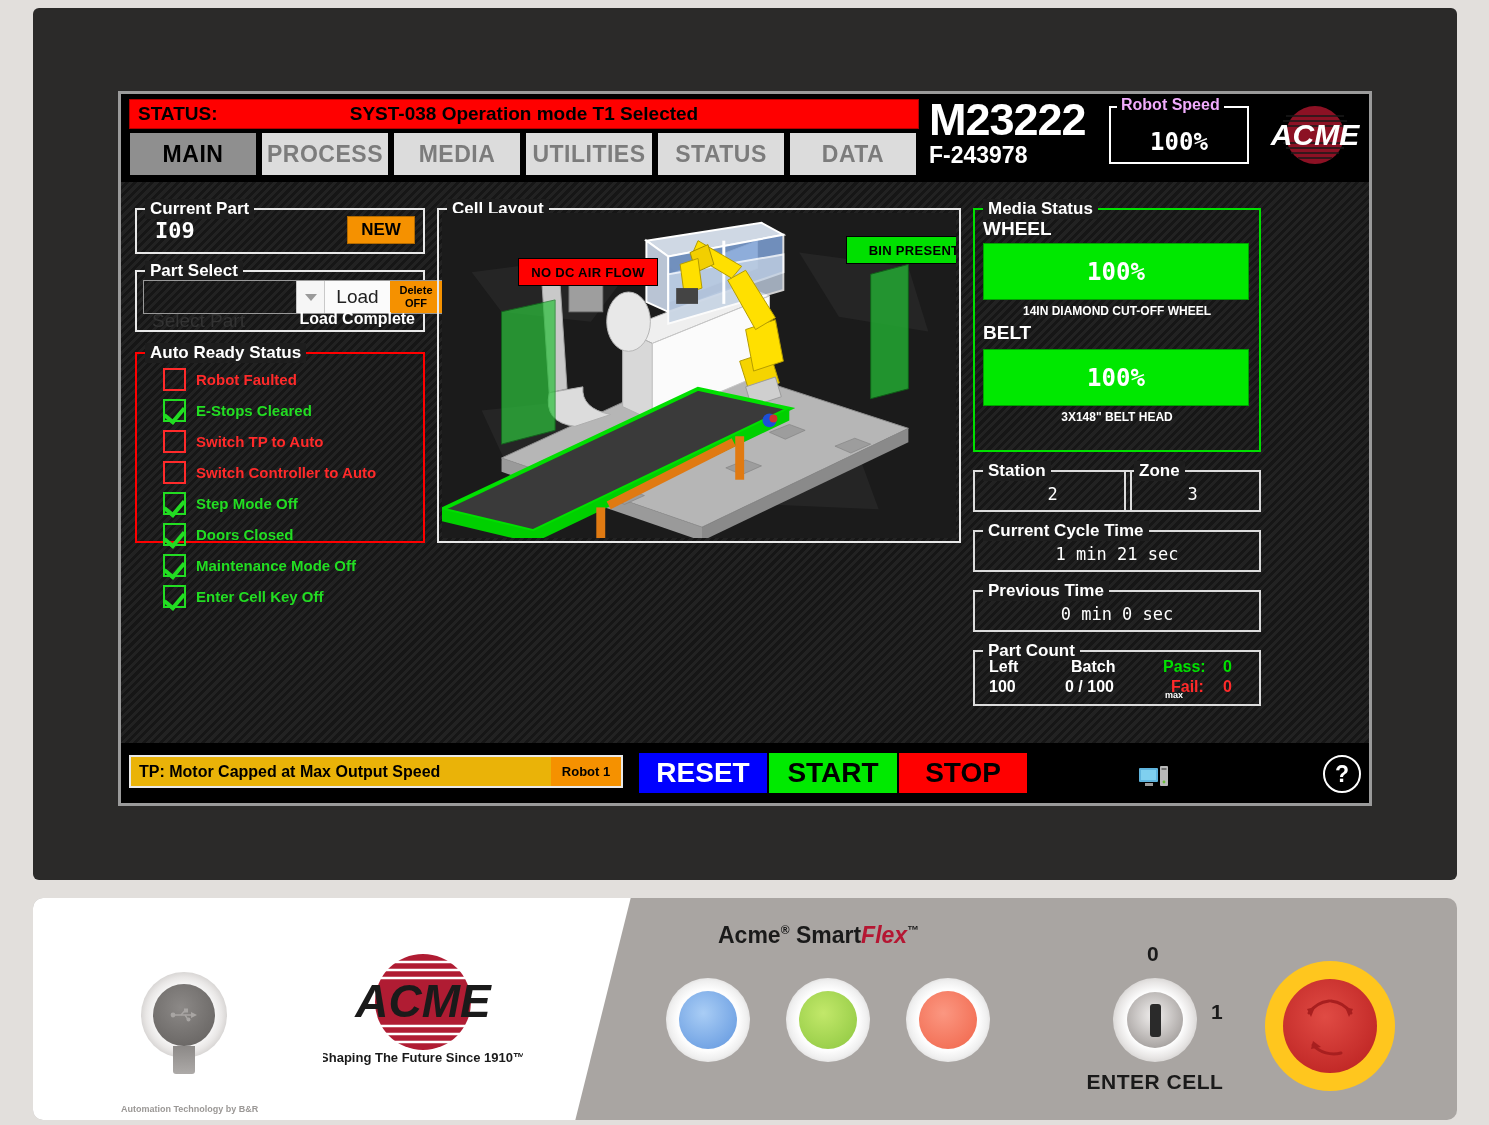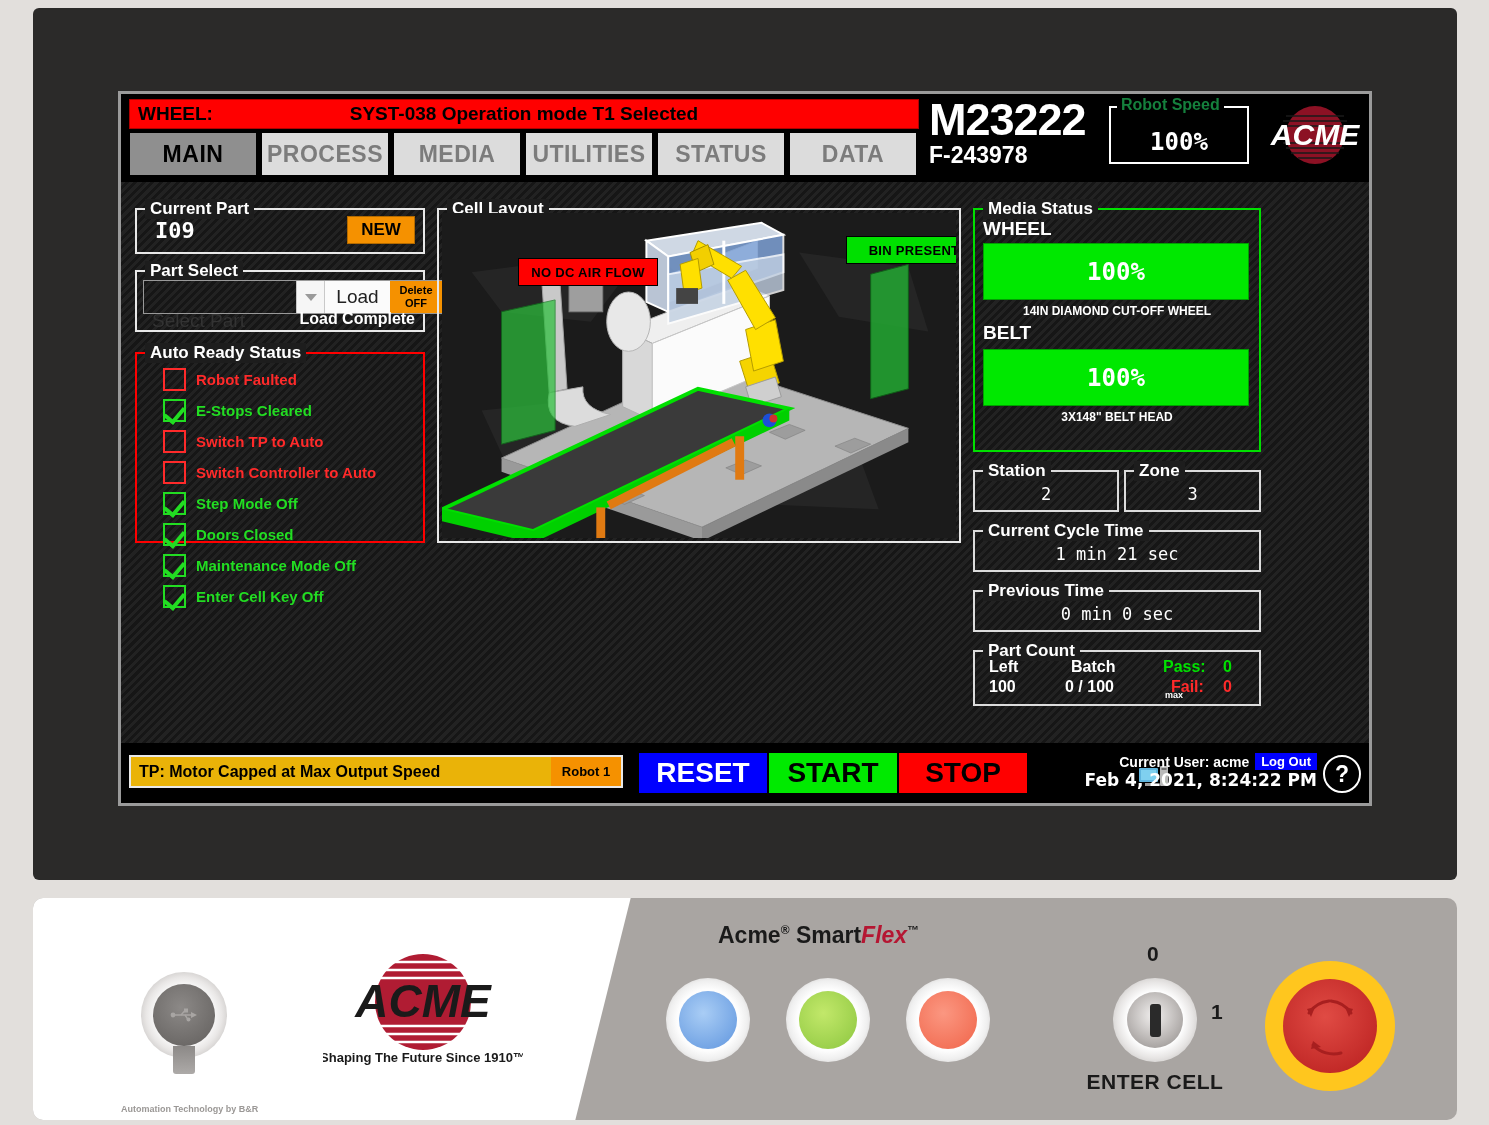--- a/index.html
+++ b/index.html
@@ -36,21 +36,21 @@
   .tab.active{background:#8f8f8f;color:#000;}
   .partno{position:absolute;left:808px;top:4px;color:#fff;}
   .partno .big{font-size:45px;font-weight:bold;line-height:44px;letter-spacing:-1px;}
   .partno .sub{font-size:23px;font-weight:bold;line-height:26px;}
   .rspeed{
     position:absolute;left:988px;top:12px;width:140px;height:58px;
     border:2px solid #fff;box-sizing:border-box;
   }
   .rspeed .cap{
     position:absolute;left:6px;top:-12px;background:#000;padding:0 4px;
-    color:#15803d;font-size:16px;font-weight:bold;
+    color:#f0abfc;font-size:16px;font-weight:bold;
   }
   .rspeed .val{
     position:absolute;left:0;top:20px;width:100%;text-align:center;
     color:#fff;font-size:24px;font-weight:bold;font-family:"DejaVu Sans Mono",monospace;
   }
   .acme-hdr{position:absolute;left:1140px;top:10px;width:108px;height:62px;}
   
   .bodyarea{
     position:absolute;left:0;top:88px;width:100%;height:581px;
     background:#1c1c1c;
@@ -124,21 +124,21 @@
          border:1px solid #00a000;box-sizing:border-box;display:flex;
          align-items:center;justify-content:center;}
   .m-bar span{color:#fff;font-size:24px;font-weight:bold;font-family:"DejaVu Sans Mono",monospace;}
   .m-cap{position:absolute;left:0;width:100%;text-align:center;color:#fff;
          font-size:12px;font-weight:bold;}
   
   .sg{border:2px solid #dcdcdc;}
   .sg>.gtitle{color:#fff;}
   .sg .v{position:absolute;left:0;width:100%;text-align:center;color:#fff;
          font-size:17px;font-family:"DejaVu Sans Mono",monospace;}
-  #grp-station{left:852px;top:288px;width:146px;height:42px;}
+  #grp-station{left:852px;top:288px;width:159px;height:42px;}
   #grp-zone{left:1003px;top:288px;width:137px;height:42px;}
   #grp-cycle{left:852px;top:348px;width:288px;height:42px;}
   #grp-prev{left:852px;top:408px;width:288px;height:42px;}
   #grp-count{left:852px;top:468px;width:288px;height:56px;}
   .pc{position:absolute;color:#fff;font-size:16px;font-weight:bold;text-align:left;}
   .pc.lbl{top:6px;} .pc.val{top:26px;}
   .pc-pass{color:#00e000;} .pc-fail{color:#ff2a2a;}
   .pc-max{position:absolute;color:#fff;font-size:9px;font-weight:bold;}
   
   .footer{position:absolute;left:0;bottom:0;width:100%;height:60px;background:#000;}
@@ -212,21 +212,21 @@
   .br-note{position:absolute;left:88px;top:206px;font-size:9px;font-weight:bold;color:#9b9896;}
 </style>
 </head>
 <body>
 
 <div class="monitor">
   <div class="screen">
 
     <div class="hdr">
       <div class="faultbar">
-        <span class="lbl">WHEEL:</span>
+        <span class="lbl">STATUS:</span>
         <span class="msg">SYST-038 Operation mode T1 Selected</span>
       </div>
 
       <div class="tabs">
         <div class="tab active">MAIN</div>
         <div class="tab">PROCESS</div>
         <div class="tab">MEDIA</div>
         <div class="tab">UTILITIES</div>
         <div class="tab">STATUS</div>
         <div class="tab">DATA</div>
@@ -453,27 +453,20 @@
         <svg width="30" height="24" viewBox="0 0 30 24">
           <rect x="0" y="3" width="19" height="14" rx="1" fill="#5fb4dd"></rect>
           <rect x="2" y="5" width="15" height="10" fill="#7fd0ef"></rect>
           <rect x="6" y="18" width="8" height="3" fill="#9a9a9a"></rect>
           <rect x="21" y="1" width="8" height="20" rx="1" fill="#b9b9b9"></rect>
           <rect x="22.5" y="3" width="5" height="2" fill="#6f6f6f"></rect>
           <circle cx="25" cy="17" r="1.4" fill="#6abf3a"></circle>
         </svg>
       </div>
 
-      <div class="userinfo">
-        <div class="ui-row1">
-          <span>Current User: acme</span>
-          <span class="logout">Log Out</span>
-        </div>
-        <div class="ui-row2">Feb 4, 2021, 8:24:22 PM</div>
-      </div>
       <div class="helpbtn">?</div>
     </div>
   </div>
 </div>
 
 <div class="panel">
   <div class="panel-white"></div>
 
   <div class="usb">
     <i>

